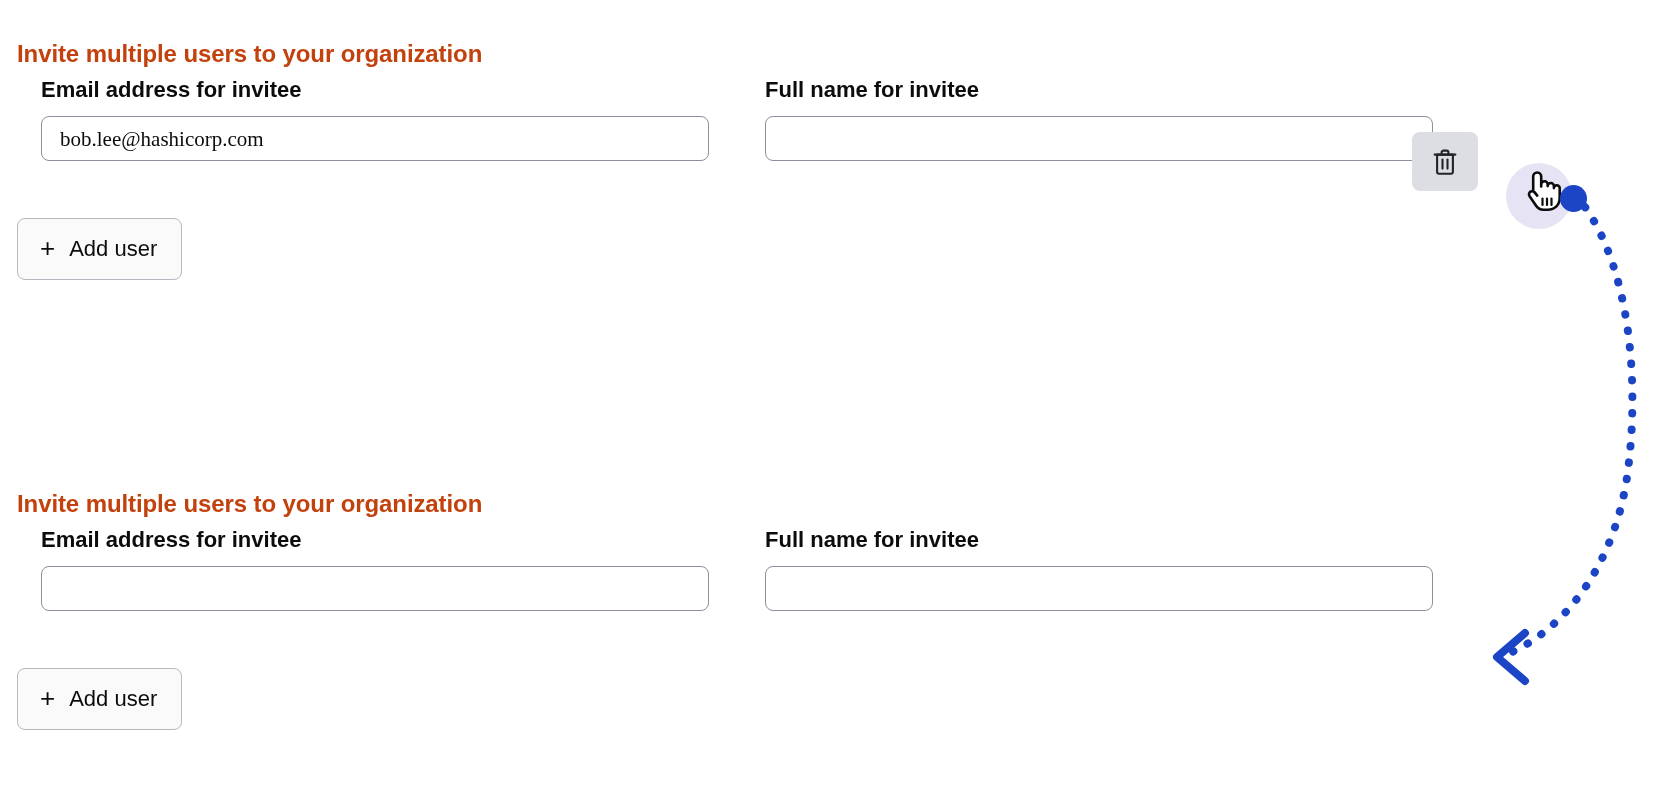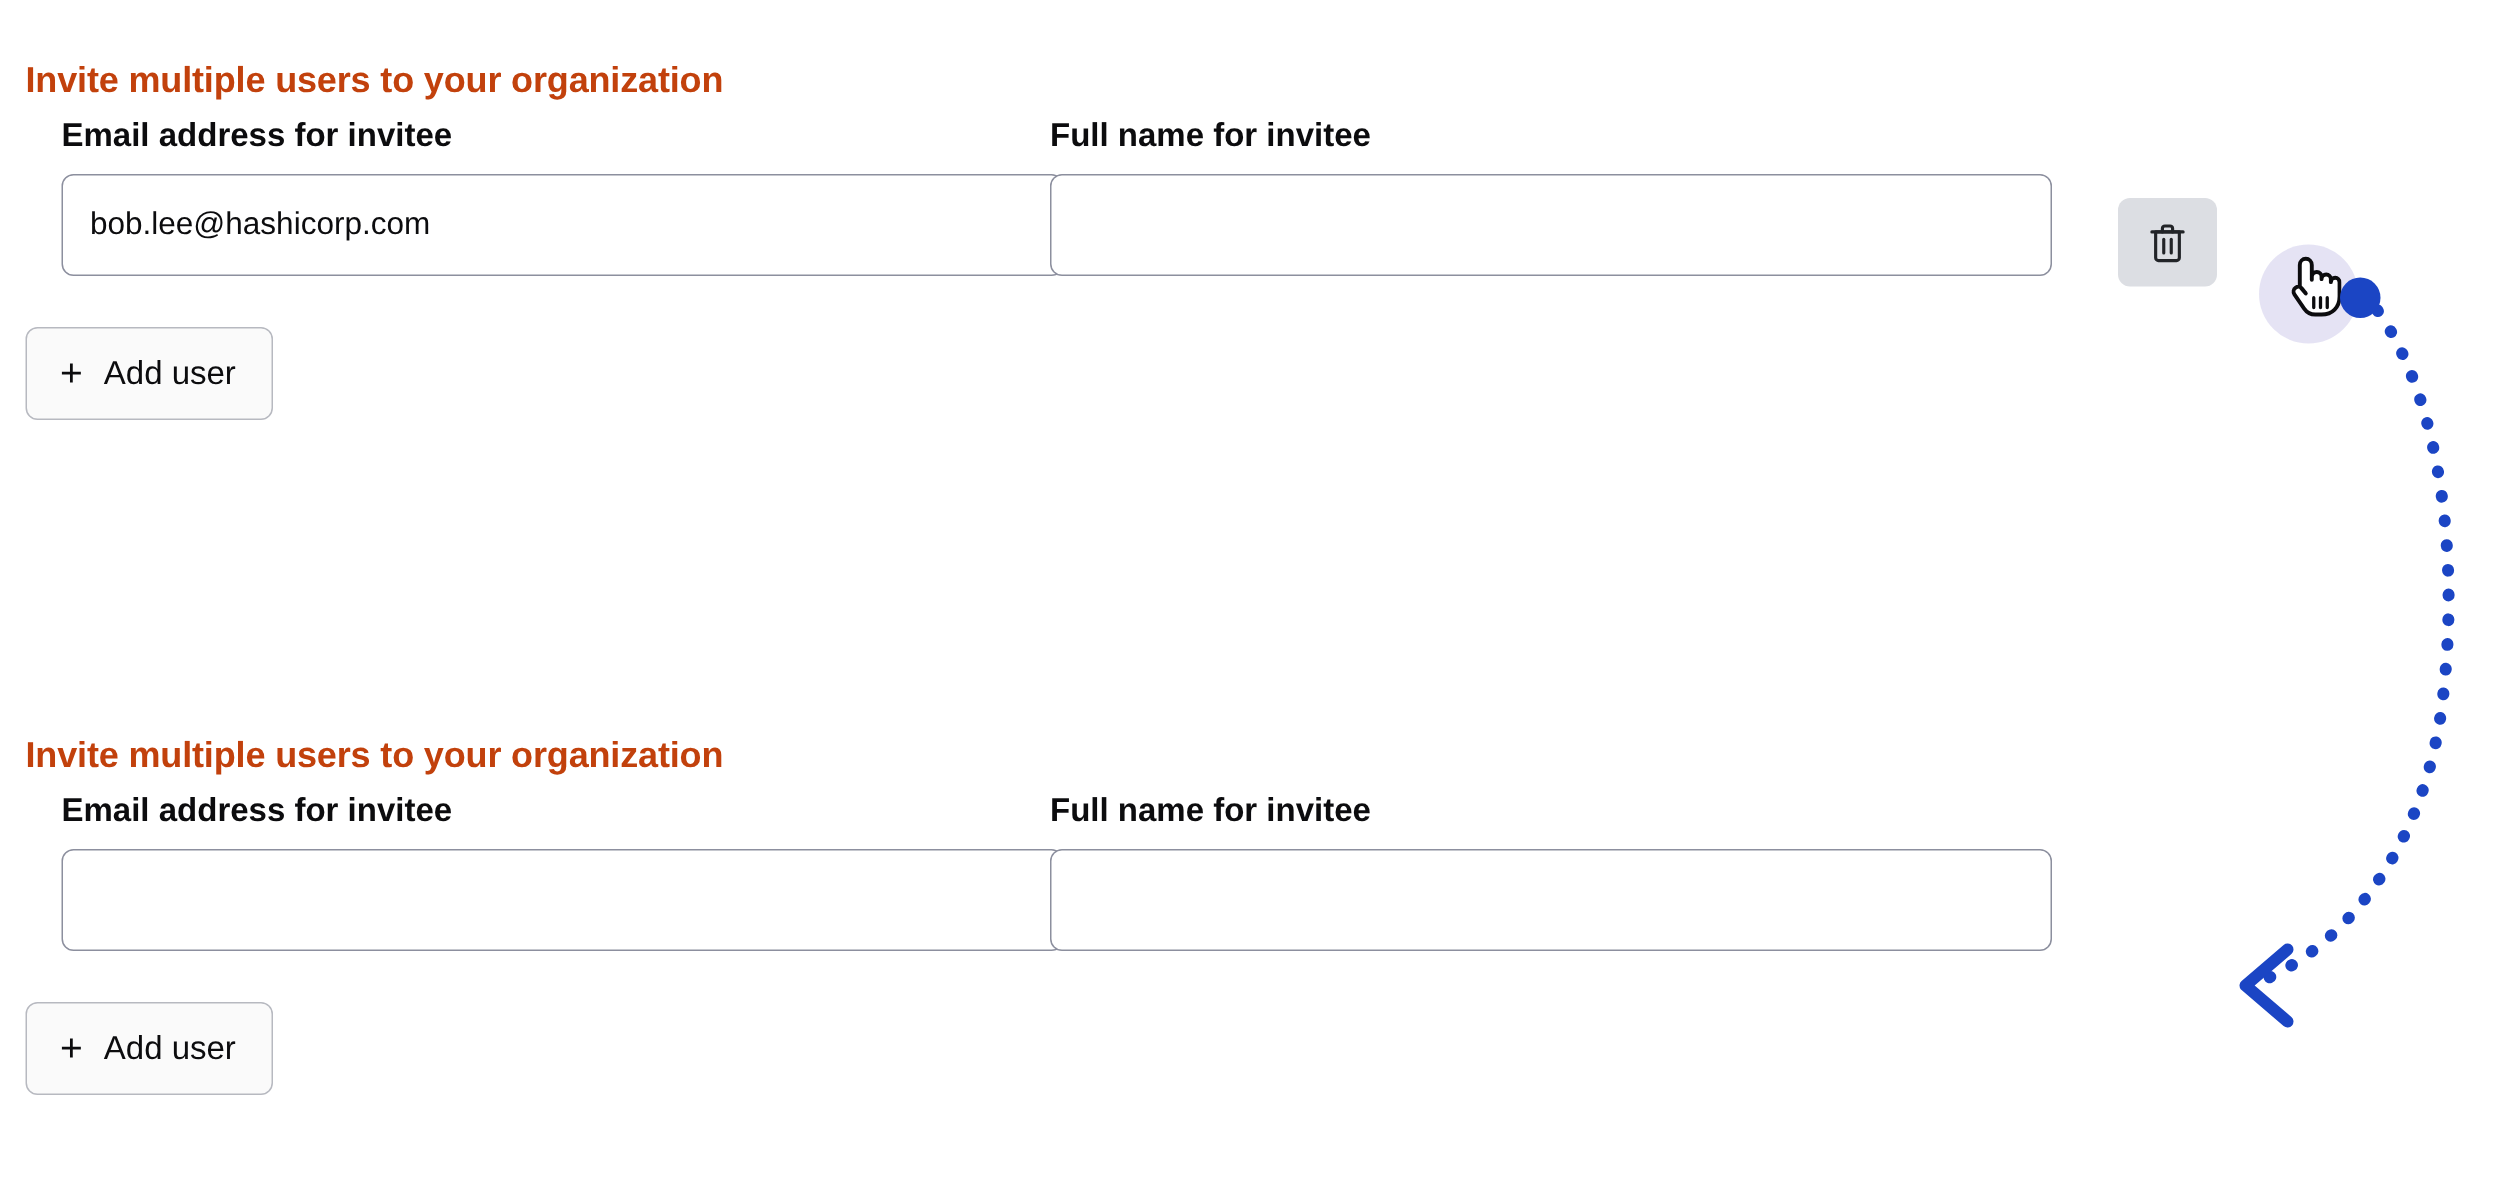--- a/index.html
+++ b/index.html
@@ -52,40 +52,40 @@
     width: 1672px;
     height: 120px;
     margin-left: 24px;
   }
 
   .field {
     position: absolute;
     top: 0;
   }
   .field.email    { left: 17px;  width: 668px; }
-  .field.fullname { left: 676px; width: 668px; }
+  .field.fullname { left: 741px; width: 668px; }
 
   .field-label {
     font-size: 22px;
     font-weight: 700;
     line-height: 28px;
     color: #0c0c0e;
     margin: 0 0 12px 0;
     white-space: nowrap;
   }
 
   .text-input {
     display: block;
     width: 100%;
-    height: 68px;
+    height: 45px;
     padding: 16px 18px;
     border: 1.6px solid #8c8f9e;
     border-radius: 8px;
     background: #ffffff;
-    font-family: Liberation Sans, sans-serif;
+    font-family: Liberation Serif, serif;
     font-size: 21px;
     line-height: 58px;
     color: #0c0c0e;
     outline: none;
   }
   .text-input::placeholder { color: #9a9ca8; }
 
   
   .delete-button {
     position: absolute;

